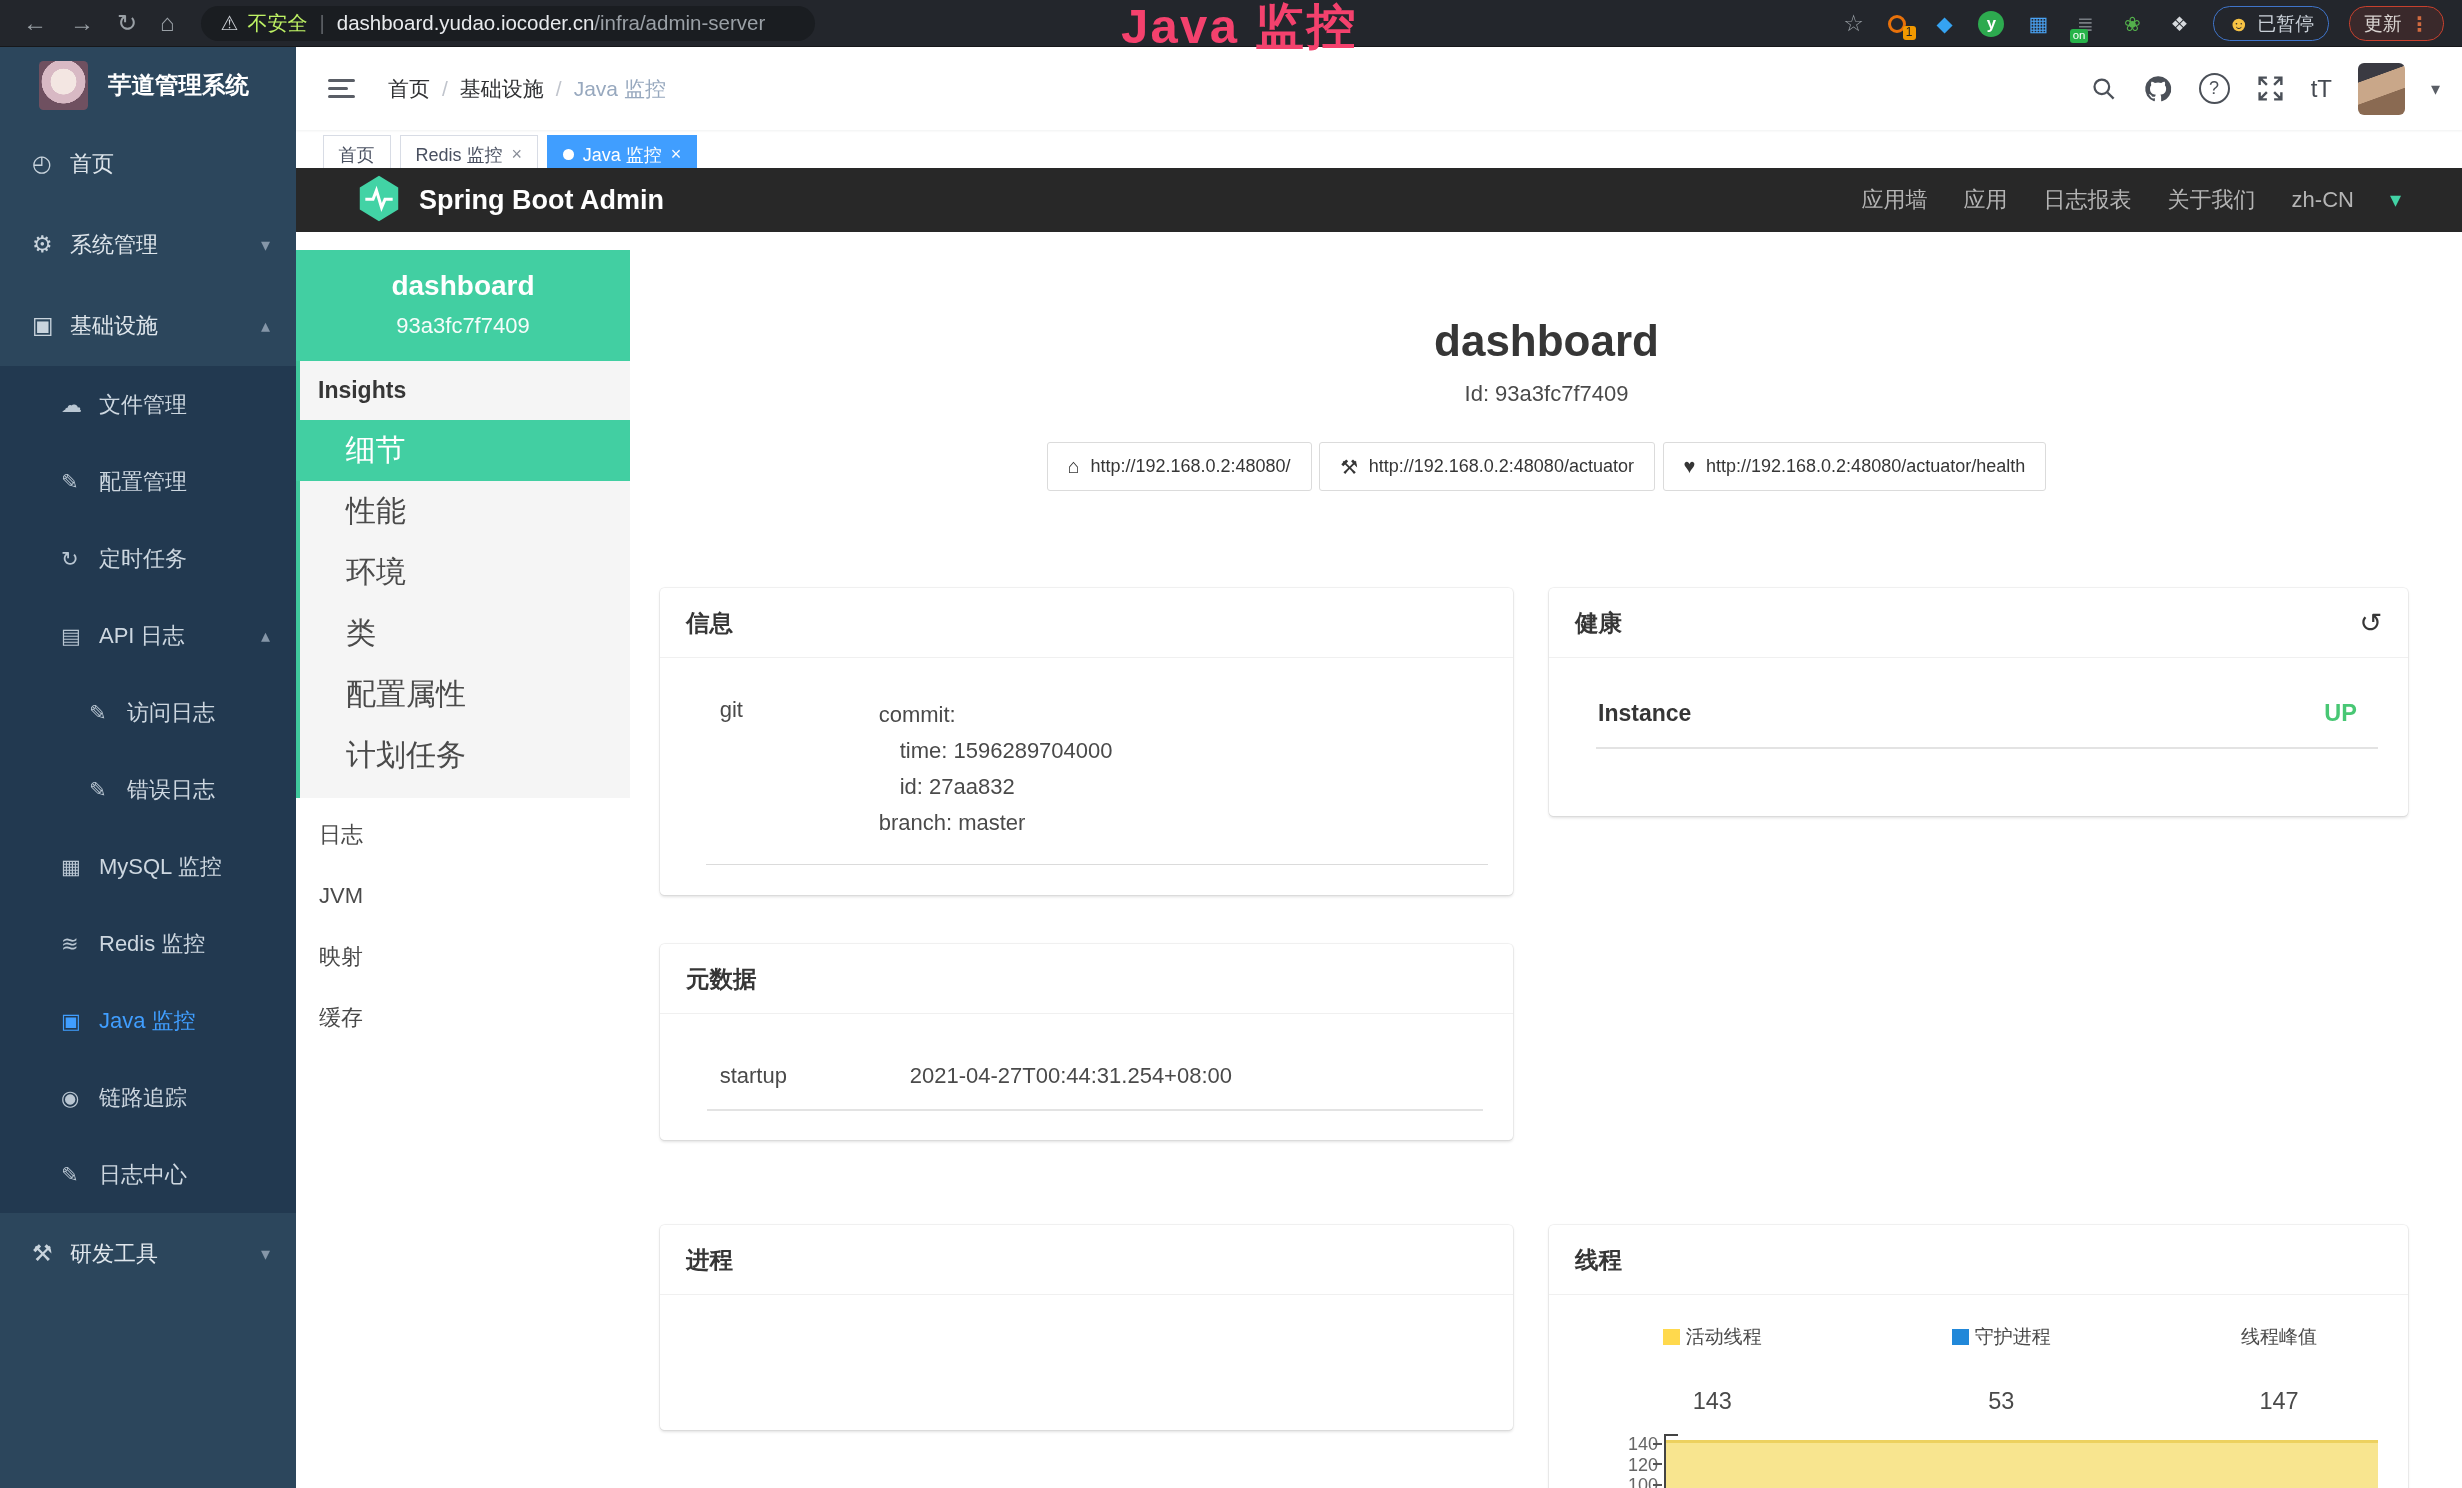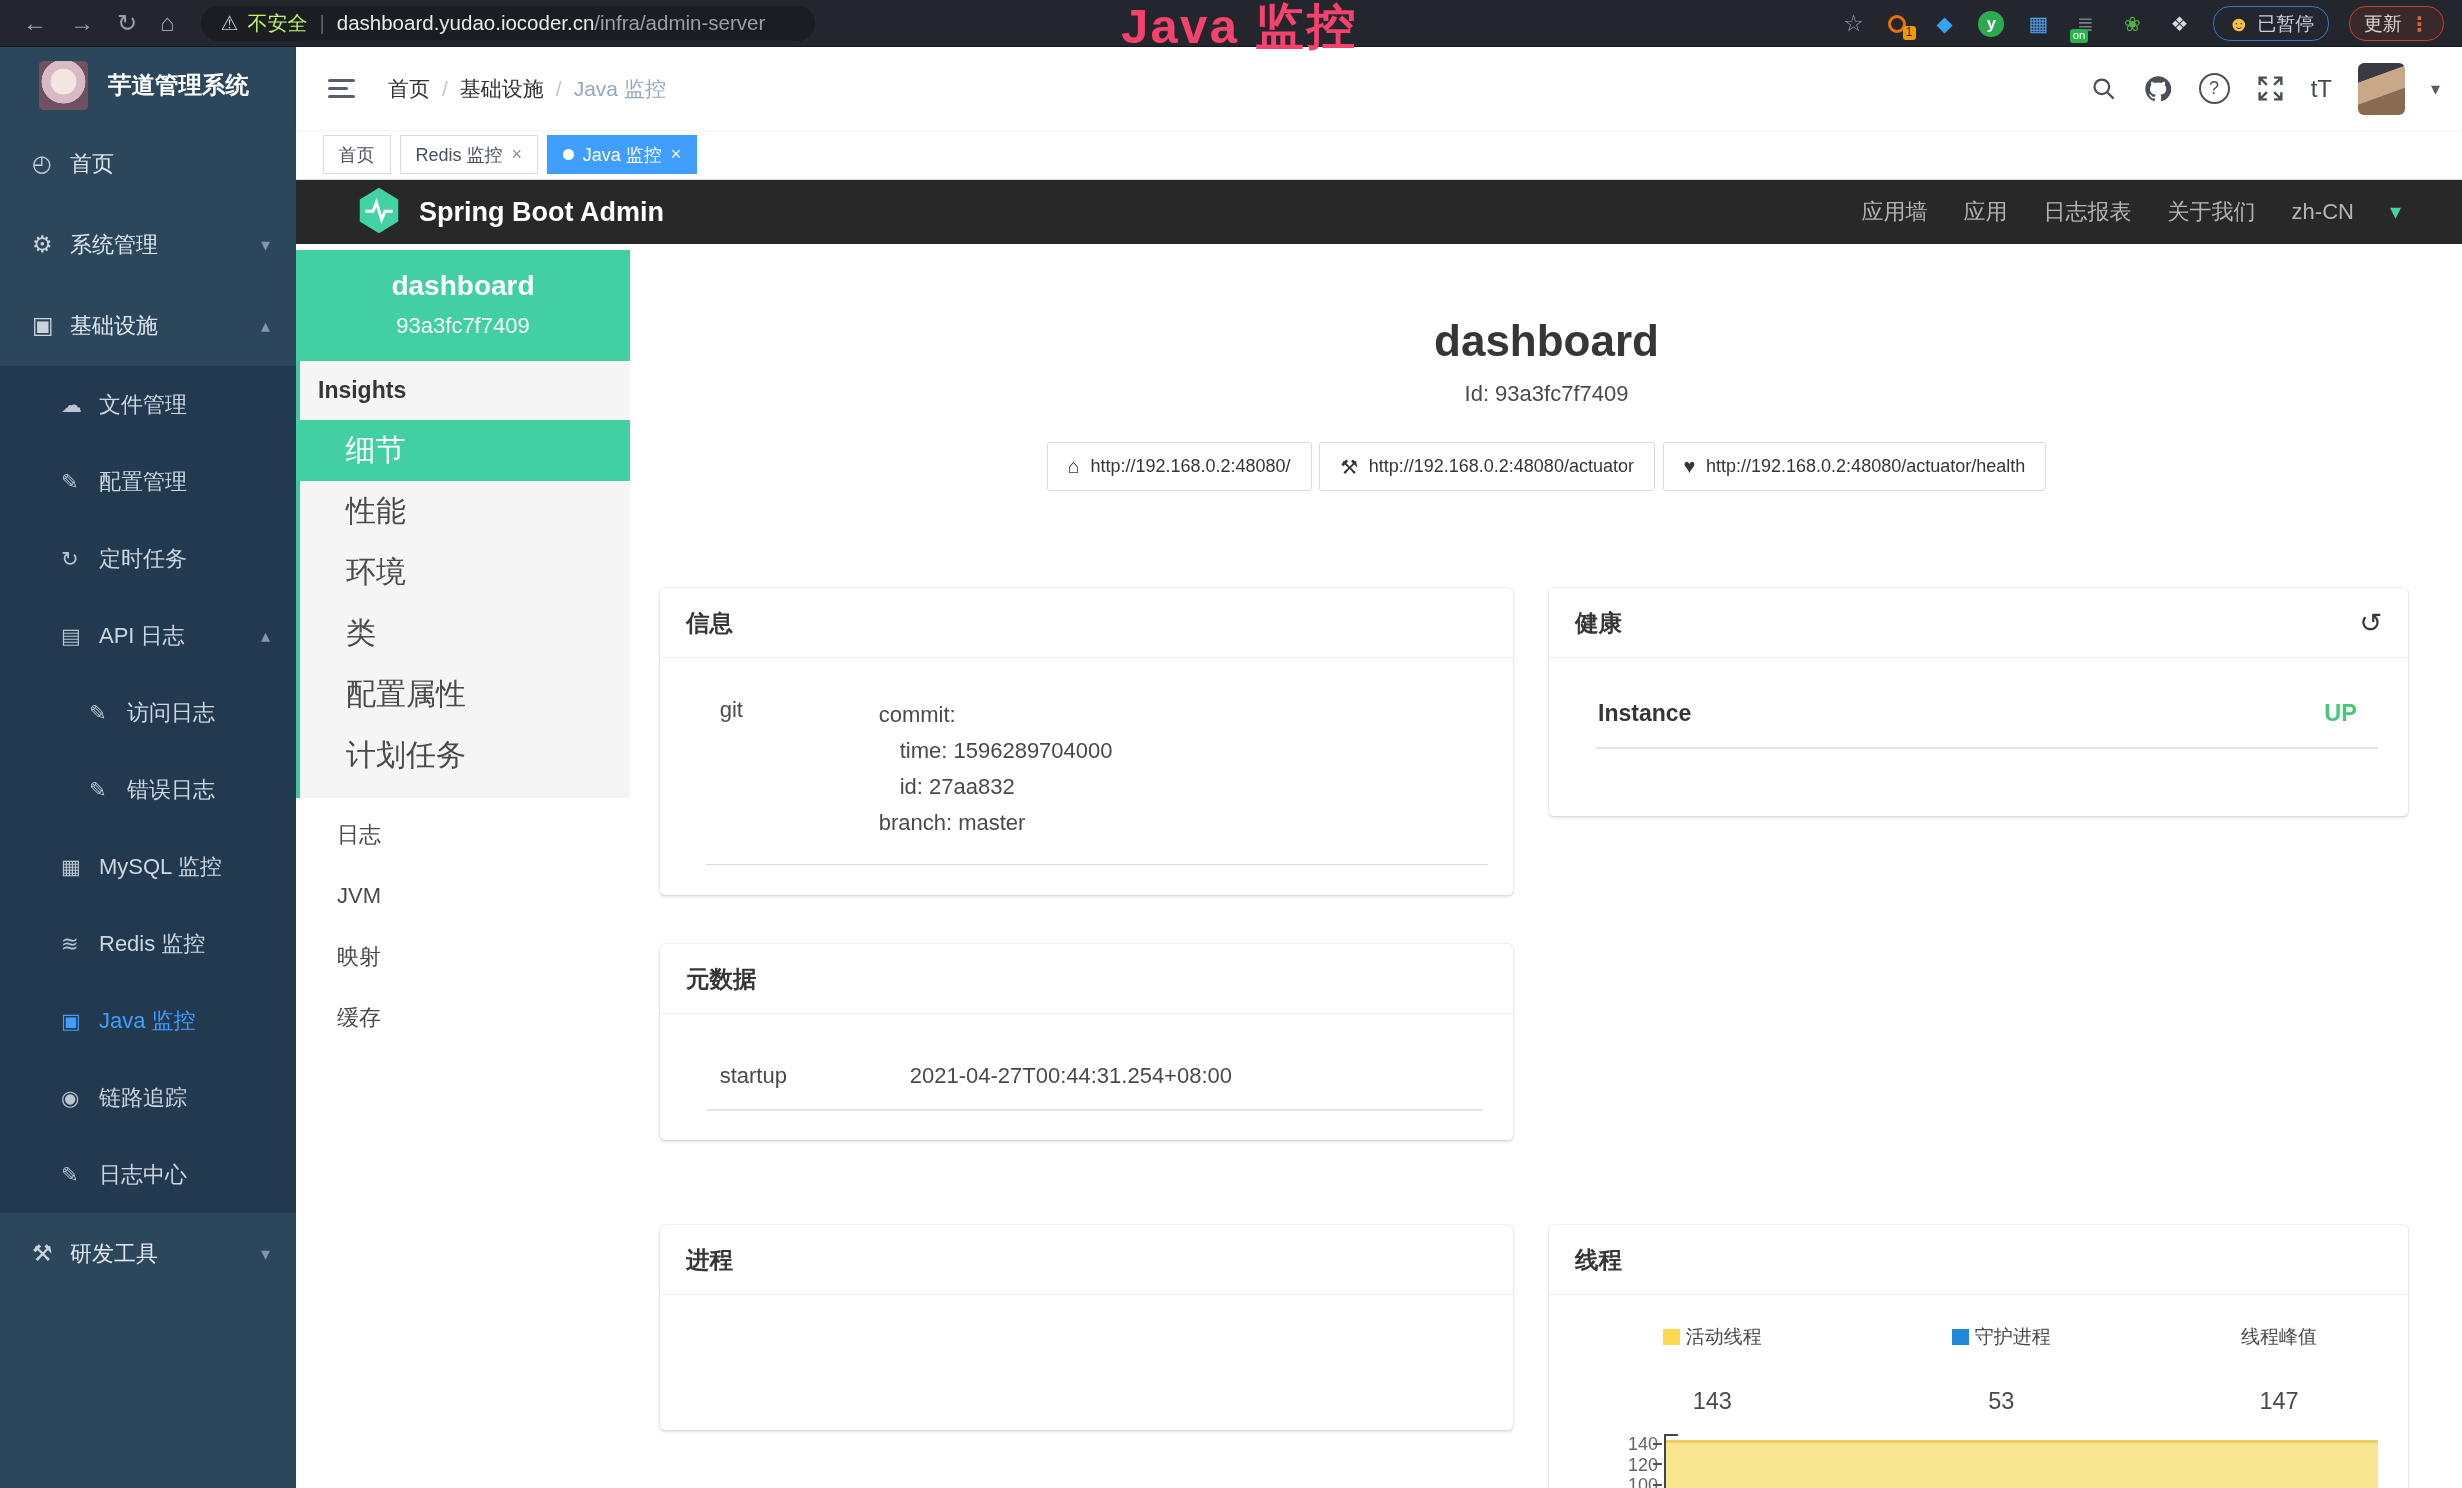--- a/index.html
+++ b/index.html
@@ -77,39 +77,39 @@
   
   .tab-bar{position:absolute;left:296px;top:130px;width:2167px;height:50px;background:#fff;
            border-bottom:0.8px solid #d8dce5;display:flex;align-items:center;padding-left:26.5px;box-sizing:border-box;}
   .tab{height:39px;border:0.8px solid #d8dce5;background:#fff;color:#495060;padding:0 15px;font-size:18px;
        margin-right:9px;display:flex;align-items:center;gap:9px;box-sizing:border-box;}
   .tab .close{font-size:18px;color:#8a8f99;}
   .tab.active{background:#409eff;border-color:#409eff;color:#fff;}
   .tab.active .close{color:#fff;}
   .tab .dot{width:10.6px;height:10.6px;border-radius:50%;background:#fff;}
   
-  .sba-bar{position:absolute;left:296px;top:180px;width:2167px;height:64px;background:#282828;
+  .sba-bar{position:absolute;left:296px;top:168px;width:2167px;height:64px;background:#282828;
            display:flex;align-items:center;}
   .sba-logo{margin-left:61px;}
   .sba-brand{color:#fff;font-size:27px;font-weight:600;margin-left:18px;}
   .sba-nav{margin-left:auto;margin-right:62px;display:flex;align-items:center;gap:36px;}
   .sba-nav span{color:#b5b5b5;font-size:22px;}
   .sba-caret{font-size:20px;}
   
   .content{position:absolute;left:296px;top:244px;width:2167px;height:1244px;background:#fff;overflow:hidden;}
   .inst-head{position:absolute;left:0;top:6px;width:334px;height:111px;text-align:center;color:#fff;}
   .inst-name{font-size:28px;font-weight:700;padding-top:20px;}
   .inst-id{font-size:22px;margin-top:10.6px;opacity:.95;}
   .insights{position:absolute;left:0;top:117px;width:334px;background:#f5f5f5;
             border-left:4.6px solid #3fc89c;box-sizing:border-box;padding-bottom:12px;}
   .ins-label{height:59px;display:flex;align-items:center;padding-left:18px;font-size:23px;font-weight:700;color:#363636;}
   .ins-item{height:61px;display:flex;align-items:center;padding-left:46px;font-size:30px;color:#4a4a4a;}
   .ins-item.active{color:#fff;margin-left:-4.6px;padding-left:50px;}
   .other-items{position:absolute;left:0;top:560px;width:334px;}
-  .oth-item{height:61px;display:flex;align-items:center;padding-left:41px;font-size:22px;color:#4a4a4a;background:#fff;}
+  .oth-item{height:61px;display:flex;align-items:center;padding-left:23px;font-size:22px;color:#4a4a4a;background:#fff;}
   
   .main-col{position:absolute;left:334px;top:0;width:1833px;text-align:center;}
   .page-title{font-size:44px;font-weight:700;color:#363636;margin-top:72px;}
   .page-id{font-size:22px;color:#4a4a4a;margin-top:15px;}
   .links-row{margin-top:35px;display:flex;justify-content:center;gap:7.6px;}
   .link-btn{border:0.8px solid #dbdbdb;background:#fff;border-radius:3px;height:47px;display:flex;
             align-items:center;padding:0 20px;font-size:18px;color:#363636;gap:10.6px;}
   .l-icon{font-size:20px;color:#363636;}
   
   .card{position:absolute;background:#fff;border-radius:4.6px;

